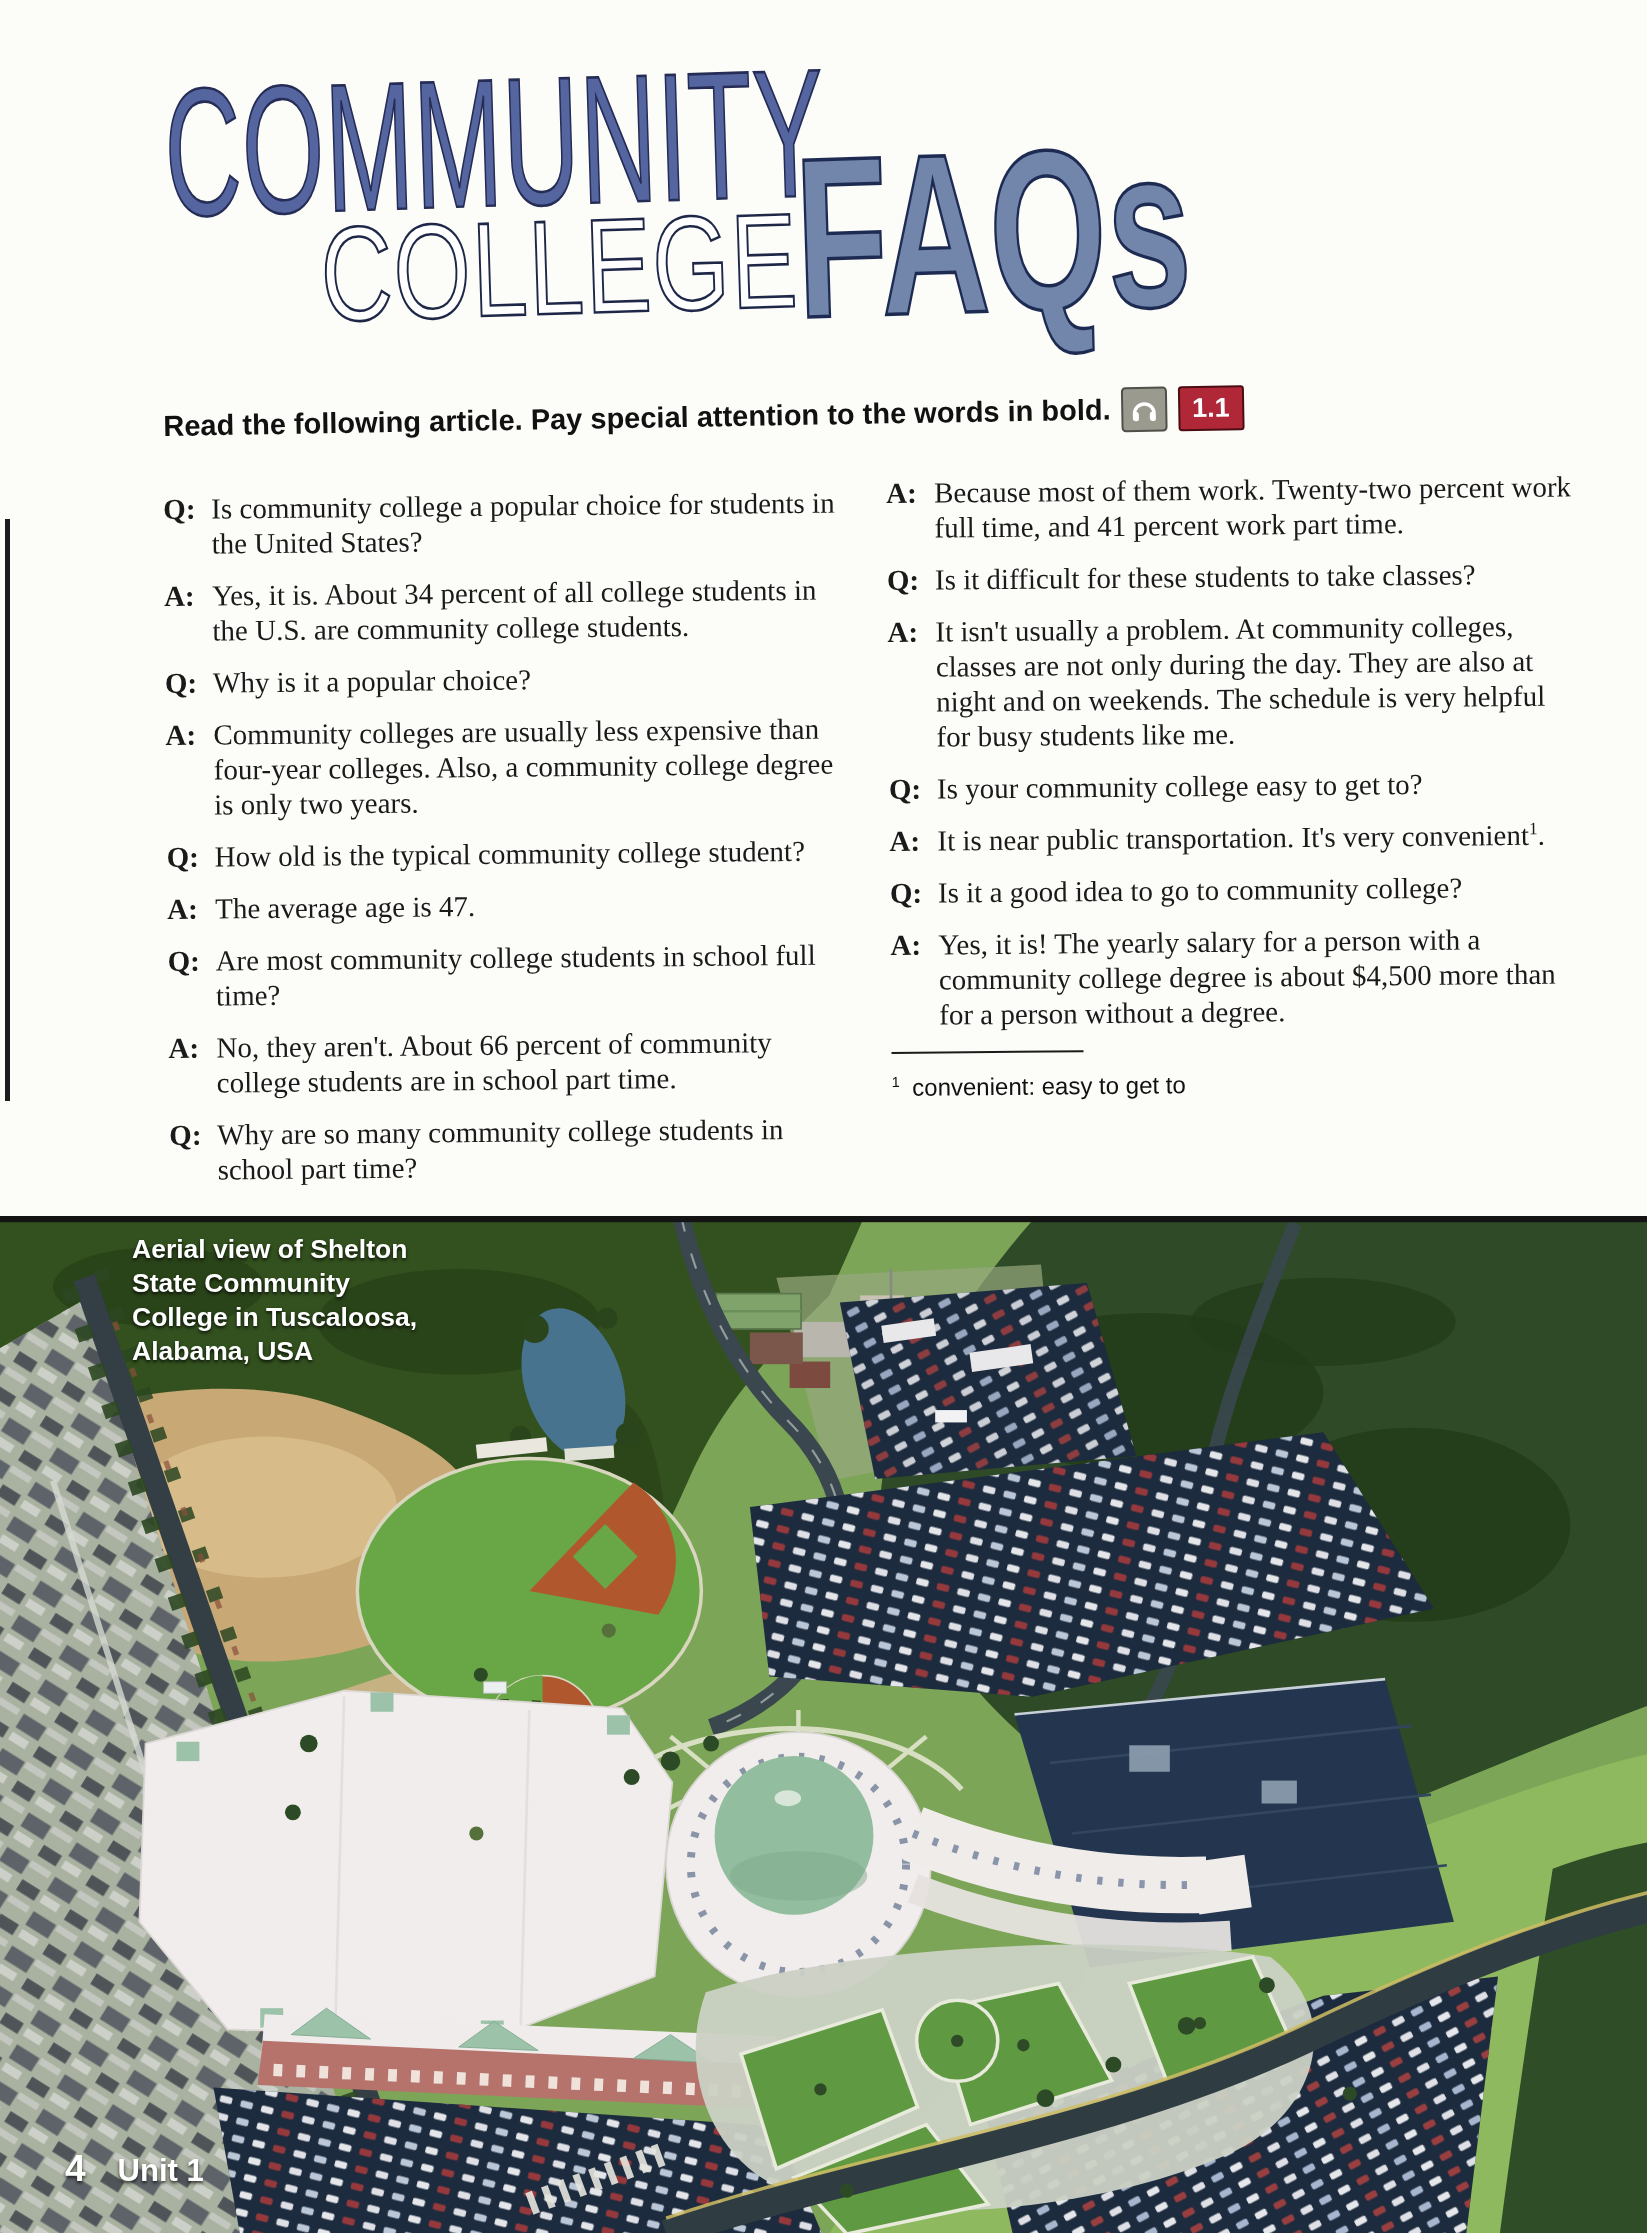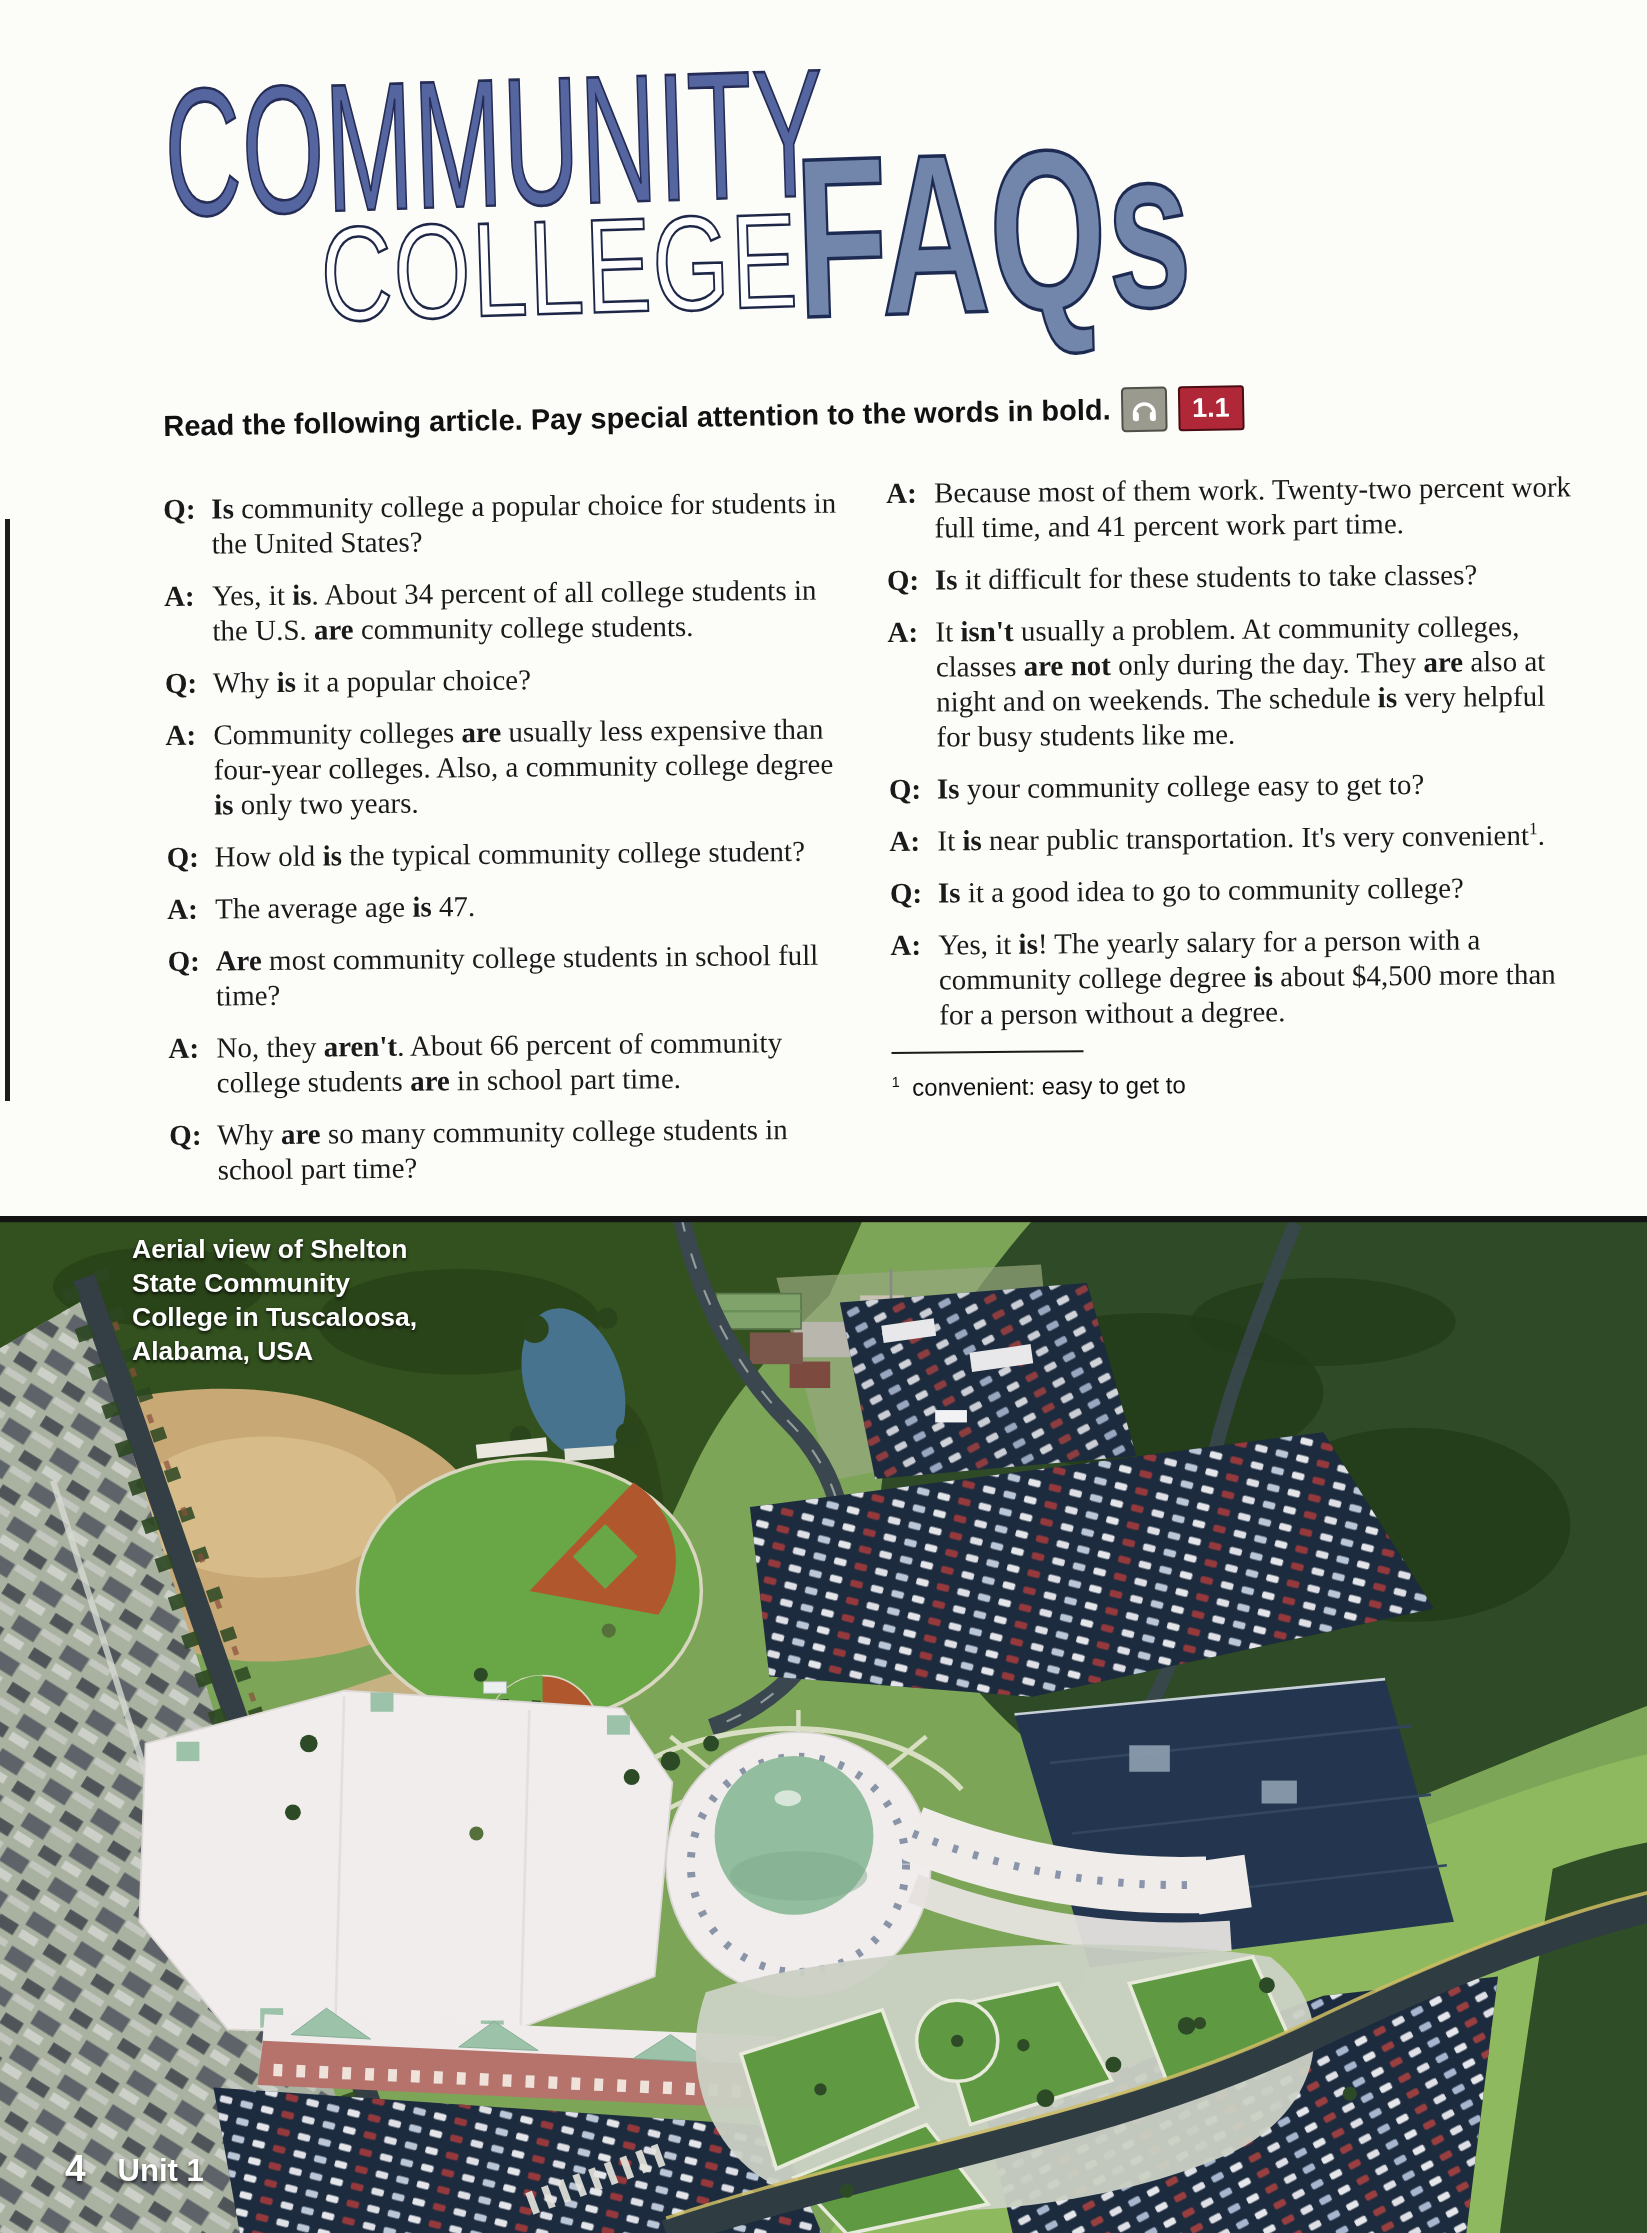--- a/index.html
+++ b/index.html
@@ -31,21 +31,21 @@
 
   
   .columns{position:absolute;left:163px;top:483px;width:1447px;
            transform:rotate(-.55deg);transform-origin:0 0;}
   .col{position:absolute;top:0;}
   .col-left{left:0;width:693px;padding-top:8.8px;}
   .col-right{left:723px;width:697px;}
   .qa{display:grid;grid-template-columns:48px 1fr;margin-bottom:17px;}
   .spk{font-weight:700;font-size:29px;line-height:35px;}
   .qtext{margin:0;font-size:29px;line-height:35px;}
-  .qtext b{font-weight:700;}
+  .qtext b{font-weight:400;}
   .qtext sup{font-size:60%;vertical-align:super;line-height:0;}
   .footnote{margin-top:19.4px;}
   .fn-rule{width:192px;border-top:2.6px solid #1b1b1b;margin-bottom:14px;}
   .fn-text{font-family:"Liberation Sans",sans-serif;font-size:24px;line-height:28px;color:#111;}
   .fn-text sup{font-size:60%;vertical-align:super;margin-right:12.4px;}
 
   
   .photo{position:absolute;left:0;top:1216px;width:1648px;height:1018px;background:#7da557;}
   .photo svg{position:absolute;left:0;top:0;width:100%;height:100%;}
   .caption{position:absolute;left:132px;top:16px;width:304px;

